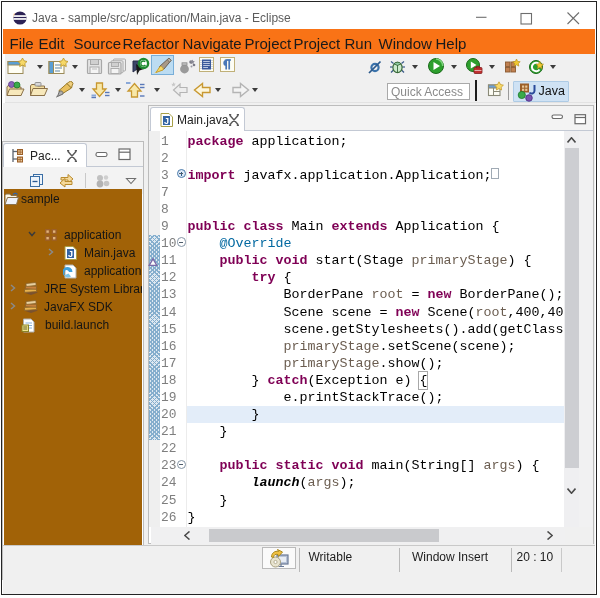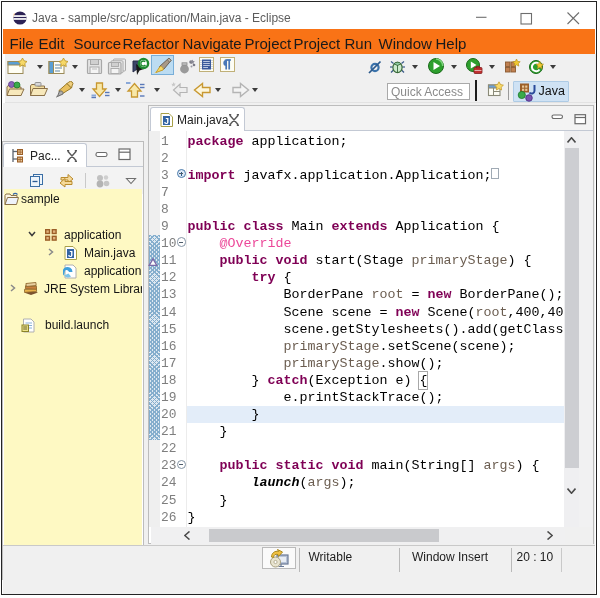--- a/index.html
+++ b/index.html
@@ -10,42 +10,42 @@
 #menubar{position:absolute;left:2.5px;top:29px;width:592px;height:25px;background:#f97316;font-size:15px;color:#1a1a1a;}
 .mi{position:absolute;top:6px;}
 #toolbar{position:absolute;left:5px;top:54px;width:592px;height:49px;background:#f0f0f0;border-bottom:1px solid #e2e2e2;box-sizing:border-box;}
 .dd{position:absolute;width:0;height:0;border-left:3.6px solid transparent;border-right:3.6px solid transparent;border-top:4px solid #3b3b3b;}
 #main{position:absolute;left:2.5px;top:103px;width:592px;height:441.5px;background:#f0f0f0;}
 
 #lpanel{position:absolute;left:2px;top:105px;width:141.5px;height:439px;border:1px solid #bcbcbc;background:#fff;box-sizing:border-box;margin-top:36px;}
 #ltabstrip{position:absolute;left:0;top:0;width:100%;height:25px;background:#f3f3f3;border-bottom:1px solid #c3c9d4;box-sizing:border-box;}
 #ltab{position:absolute;left:0px;top:1px;width:84px;height:24px;background:#fff;border:1px solid #c3c9d4;border-bottom:none;border-radius:3px 3px 0 0;box-sizing:border-box;}
 #ltoolbar{position:absolute;left:0;top:25px;width:100%;height:27px;background:#f3f3f3;}
-#ltree{position:absolute;left:1px;top:47px;width:138px;height:374px;background:#fef9c3;font-size:12px;color:#151515;overflow:hidden;}
+#ltree{position:absolute;left:1px;top:47px;width:138px;height:374px;background:#a16207;font-size:12px;color:#151515;overflow:hidden;}
 .trow{position:absolute;height:18px;line-height:18px;white-space:nowrap;}
 .tico{position:absolute;width:14px;height:14px;top:2px;}
 .chev{position:absolute;top:3px;width:10px;height:10px;}
 #lhscroll{position:absolute;left:1px;top:421px;width:138.5px;height:16.5px;background:#f1f1f1;}
 
 #epanel{position:absolute;left:147.5px;top:105px;width:446px;height:439px;background:#fff;border:1px solid #bcbcbc;box-sizing:border-box;}
 #etabstrip{position:absolute;left:0;top:0;width:100%;height:25px;background:#f3f3f3;border-bottom:1px solid #c3c9d4;box-sizing:border-box;}
 #etab{position:absolute;left:1px;top:1px;width:95px;height:24px;background:#fff;border:1px solid #c3c9d4;border-bottom:none;border-radius:3px 3px 0 0;box-sizing:border-box;}
 #annot{position:absolute;left:0.5px;top:25px;width:10.5px;height:396px;background:#efefef;}
 #hatch{position:absolute;left:0;top:104.1px;width:10.5px;height:205.2px;background:
  repeating-linear-gradient(45deg,#85aecd 0 1.3px,rgba(255,255,255,0) 1.3px 2.9px),
  repeating-linear-gradient(-45deg,#85aecd 0 1.3px,#dfe9f1 1.3px 2.9px);}
 #lnums{position:absolute;left:12.5px;top:26.6px;width:20px;height:393px;font:12.9px/17.1px "Liberation Mono",monospace;color:#7e7e7e;text-align:left;white-space:pre;}
 #foldcol{position:absolute;left:29px;top:25px;width:8.5px;height:396px;background:#fff;border-right:1px solid #ececec;}
 .fold{position:absolute;left:-1px;width:9.4px;height:9.4px;border:1px solid #8494a4;border-radius:50%;background:#fff;box-sizing:border-box;}
 .fold:after{content:"";position:absolute;left:1.5px;top:3.2px;width:4.4px;height:1px;background:#4c5b6a;}
 .fold.plus:before{content:"";position:absolute;left:3.2px;top:1.5px;width:1px;height:4.4px;background:#2a5a8a;}
 #curline{position:absolute;left:38.5px;top:300.2px;width:377px;height:17.1px;background:#e3edf9;}
 #code{position:absolute;left:39px;top:26.6px;width:376.5px;height:394px;font:13.33px/17.1px "Liberation Mono",monospace;color:#000;white-space:pre;overflow:hidden;}
 #code .k{color:#7f0055;font-weight:bold;}
-#code .a{color:#ec4899;}
+#code .a{color:#0369a1;}
 #code .p{color:#6b5d50;}
 #code .it{font-style:italic;font-weight:bold;}
 #evscroll{position:absolute;left:415.5px;top:25px;width:15px;height:396px;background:#efeff1;}
 #evthumb{position:absolute;left:0.5px;top:17px;width:14px;height:320px;background:#cdced2;}
 #efill{position:absolute;left:430.5px;top:25px;width:14px;height:396px;background:#f1f1f2;}
 #ehscroll{position:absolute;left:2px;top:421px;width:414.5px;height:16.5px;background:#f0f0f1;}
 #ehthumb{position:absolute;left:58.5px;top:1.5px;width:230px;height:13.5px;background:#c9cacd;}
 #ecorner{position:absolute;left:416.5px;top:421px;width:28px;height:16.5px;background:#f0f0f0;}
 
 #status{position:absolute;left:2.5px;top:544.5px;width:592px;height:49px;background:#f0f0f0;border-top:1px solid #c9c9c9;box-sizing:border-box;font-size:12px;color:#1c1c1c;}
@@ -407,20 +407,32 @@
       <svg class="chev" style="left:4px" width="10" height="10" viewBox="0 0 10 10">
           <path d="M3 2 L6.5 5 L3 8" fill="none" stroke="#8a8a8a" stroke-width="1.5"></path>
         </svg>
       <svg class="tico" style="left:19px;width:16px" width="16" height="14" viewBox="0 0 16 14">
         <path d="M1 10.5 L8 8.5 L15 10.5 L8 13 Z" fill="#7a5230"></path>
         <rect x="1.5" y="7" width="12" height="3" fill="#e8b24c" stroke="#8a6228" stroke-width="0.8" transform="rotate(-4 7 8)"></rect>
         <rect x="2.5" y="4" width="11" height="3" fill="#c8803c" stroke="#8a6228" stroke-width="0.8" transform="rotate(3 8 5)"></rect>
         <rect x="3" y="1" width="10" height="3" fill="#e8d0a0" stroke="#8a6228" stroke-width="0.8" transform="rotate(-6 8 2)"></rect>
       </svg>
       <span style="position:absolute;left:40px">JRE System Library</span>
+    </div>
+    <div class="trow" style="left:0;top:108.5px;width:138px">
+      <svg class="chev" style="left:4px" width="10" height="10" viewBox="0 0 10 10">
+          <path d="M3 2 L6.5 5 L3 8" fill="none" stroke="#8a8a8a" stroke-width="1.5"></path>
+        </svg>
+      <svg class="tico" style="left:19px;width:16px" width="16" height="14" viewBox="0 0 16 14">
+        <path d="M1 10.5 L8 8.5 L15 10.5 L8 13 Z" fill="#7a5230"></path>
+        <rect x="1.5" y="7" width="12" height="3" fill="#e8b24c" stroke="#8a6228" stroke-width="0.8" transform="rotate(-4 7 8)"></rect>
+        <rect x="2.5" y="4" width="11" height="3" fill="#c8803c" stroke="#8a6228" stroke-width="0.8" transform="rotate(3 8 5)"></rect>
+        <rect x="3" y="1" width="10" height="3" fill="#e8d0a0" stroke="#8a6228" stroke-width="0.8" transform="rotate(-6 8 2)"></rect>
+      </svg>
+      <span style="position:absolute;left:40px">JavaFX SDK</span>
     </div>
     <div class="trow" style="left:0;top:126.5px;width:138px">
       <svg class="tico" style="left:17px;height:15px" width="14" height="15" viewBox="0 0 14 15">
         <path d="M2.5 1 L10 1 L13 4 L13 14 L2.5 14 Z" fill="#fff" stroke="#b0b0b0" stroke-width="1"></path>
         <g stroke="#8ab0d8" stroke-width="1">
             <line x1="4.5" y1="5" x2="11" y2="5"></line>
             <line x1="4.5" y1="7.5" x2="11" y2="7.5"></line>
             <line x1="4.5" y1="10" x2="11" y2="10"></line>
           </g>
         <rect x="1" y="7" width="6.5" height="6.5" fill="#f0e68c" stroke="#8a8228" stroke-width="1"></rect>

